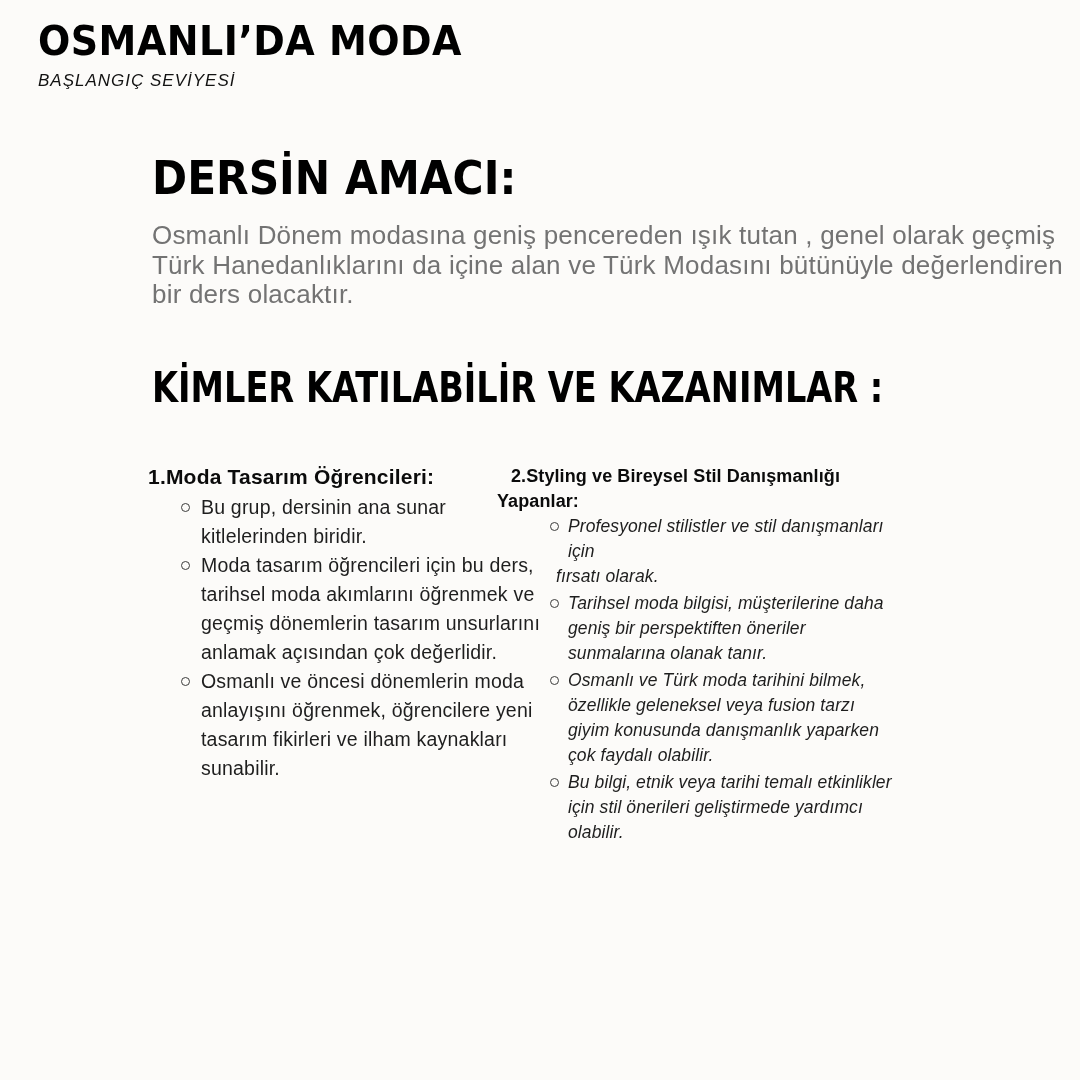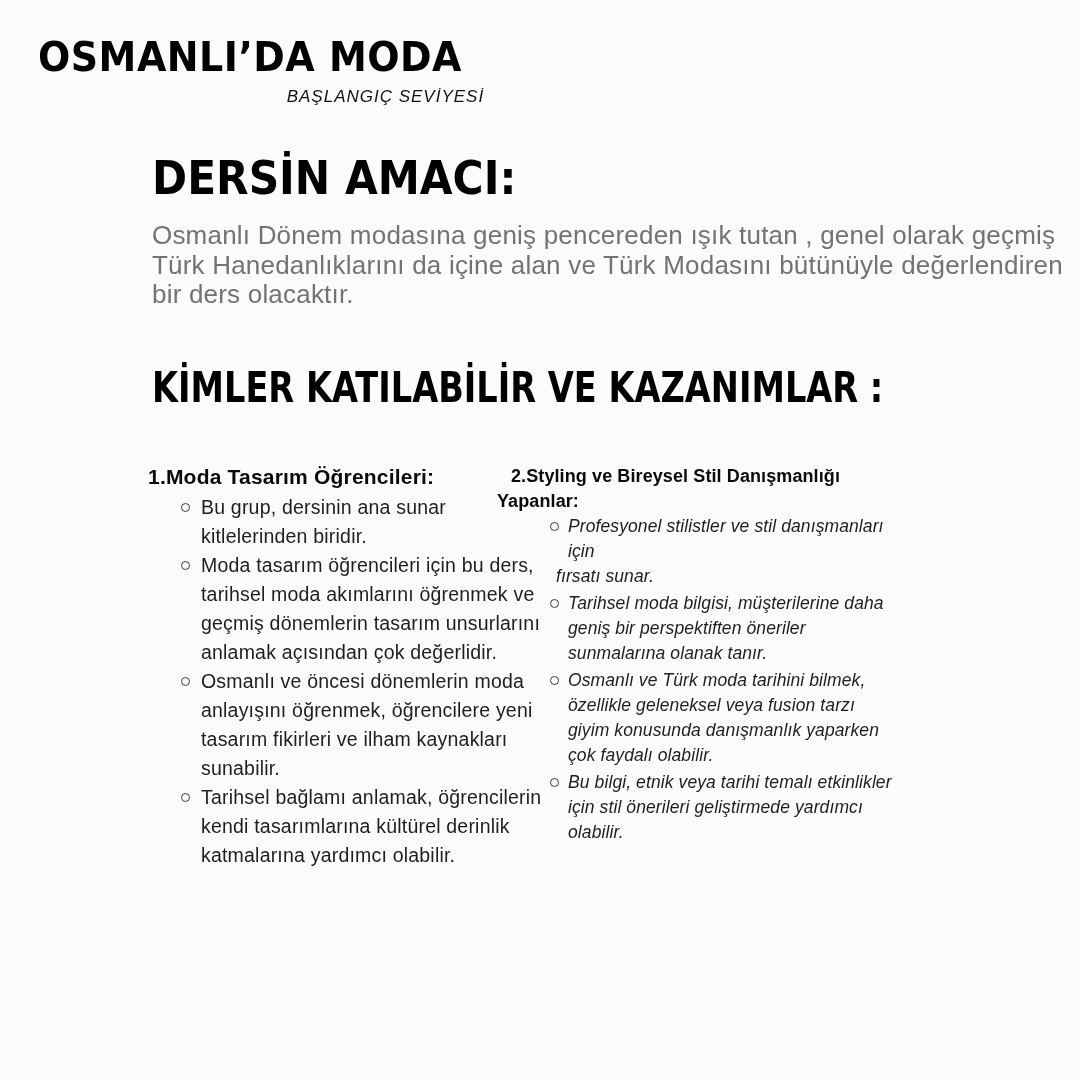--- a/index.html
+++ b/index.html
@@ -8,21 +8,21 @@
     background:#fcfbf9;color:#1e1e1e;
     font-family:"Liberation Sans", sans-serif;
     -webkit-font-smoothing:antialiased;
   }
   .display{
     font-family:"DejaVu Sans", sans-serif;
     font-weight:900;color:#000;white-space:nowrap;
     transform-origin:left top;line-height:1.05;
   }
   
-  .header{position:absolute;left:38px;top:36px;text-align:right;}
+  .header{position:absolute;left:38px;top:20px;}
   .title{font-size:40px;transform:scaleX(0.95);letter-spacing:0.5px;}
   .subtitle{
     margin-top:9px;font-style:italic;font-size:17px;letter-spacing:1px;
     color:#121212;font-family:"Liberation Sans", sans-serif;
   }
   
   .h-dersin{position:absolute;left:152px;top:154px;font-size:46px;transform:scaleX(0.92);}
   .purpose{position:absolute;left:152px;top:221px;font-size:26px;line-height:29.5px;letter-spacing:0.2px;color:#737373;}
   
   .h-kimler{position:absolute;left:152px;top:366px;font-size:42px;transform:scaleX(0.80);}
@@ -74,38 +74,34 @@
       <span>Bu grup, dersinin ana sunar kitlelerinden biridir.</span>
     </li>
     <li>
       <span class="bullet"></span>
       <span>Moda tasarım öğrencileri için bu ders, tarihsel moda akımlarını öğrenmek ve geçmiş dönemlerin tasarım unsurlarını anlamak açısından çok değerlidir.</span>
     </li>
     <li>
       <span class="bullet"></span>
       <span>Osmanlı ve öncesi dönemlerin moda anlayışını öğrenmek, öğrencilere yeni tasarım fikirleri ve ilham kaynakları sunabilir.</span>
     </li>
-    <li>
-      <span class="bullet"></span>
-      <span>Tarihsel bağlamı anlamak, öğrencilerin kendi tasarımlarına kültürel derinlik katmalarına yardımcı olabilir.</span>
-    </li>
   </ul>
 </div>
 
 <div class="col col2">
   <div class="col-heading">
     <div class="ch-line1">2.Styling ve Bireysel Stil Danışmanlığı</div>
     <div class="ch-line2">Yapanlar:</div>
   </div>
   <ul class="items">
     <li>
       <span class="bullet"></span>
       <span>Profesyonel stilistler ve stil danışmanları için</span>
       <div class="cont">
-        <div class="cont-l2">fırsatı sunar.</div>
+        <div class="cont-l2">fırsatı olarak.</div>
       </div>
     </li>
     <li>
       <span class="bullet"></span>
       <span>Tarihsel moda bilgisi, müşterilerine daha geniş bir perspektiften öneriler sunmalarına olanak tanır.</span>
     </li>
     <li>
       <span class="bullet"></span>
       <span>Osmanlı ve Türk moda tarihini bilmek, özellikle geleneksel veya fusion tarzı giyim konusunda danışmanlık yaparken çok faydalı olabilir.</span>
     </li>

